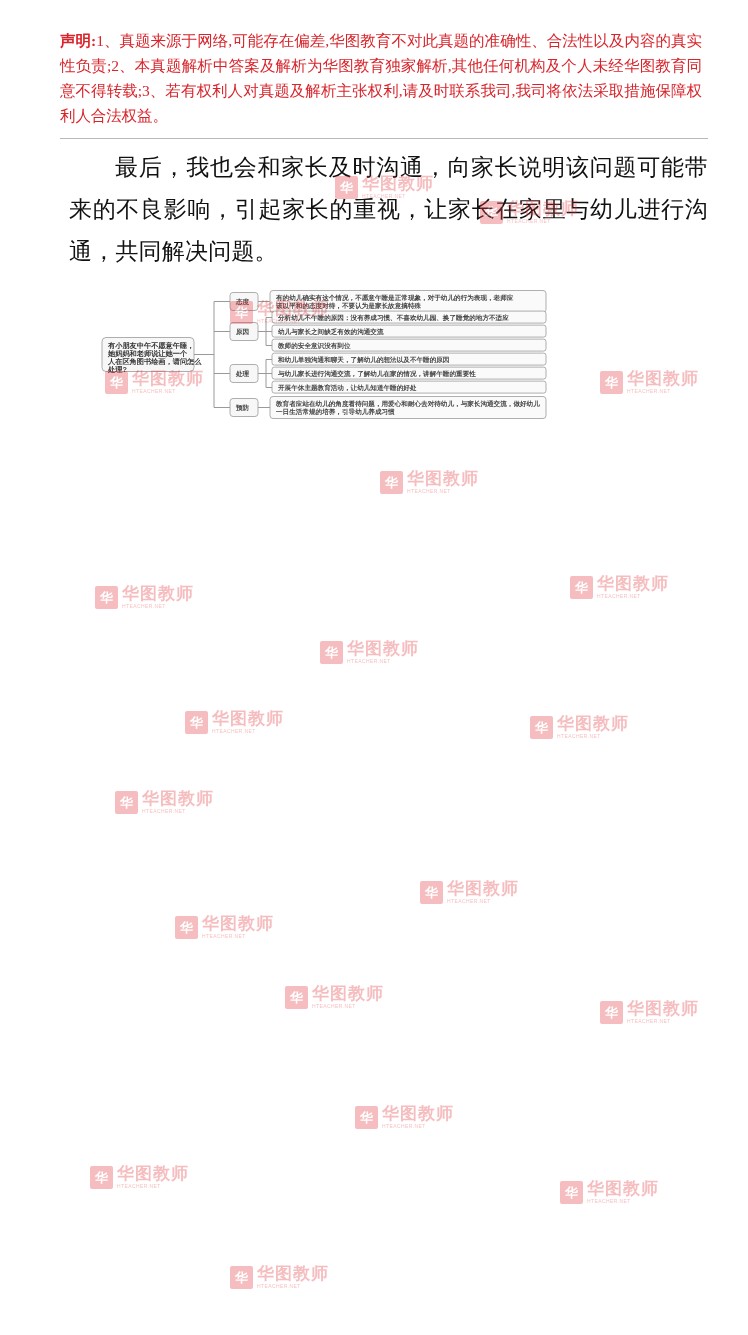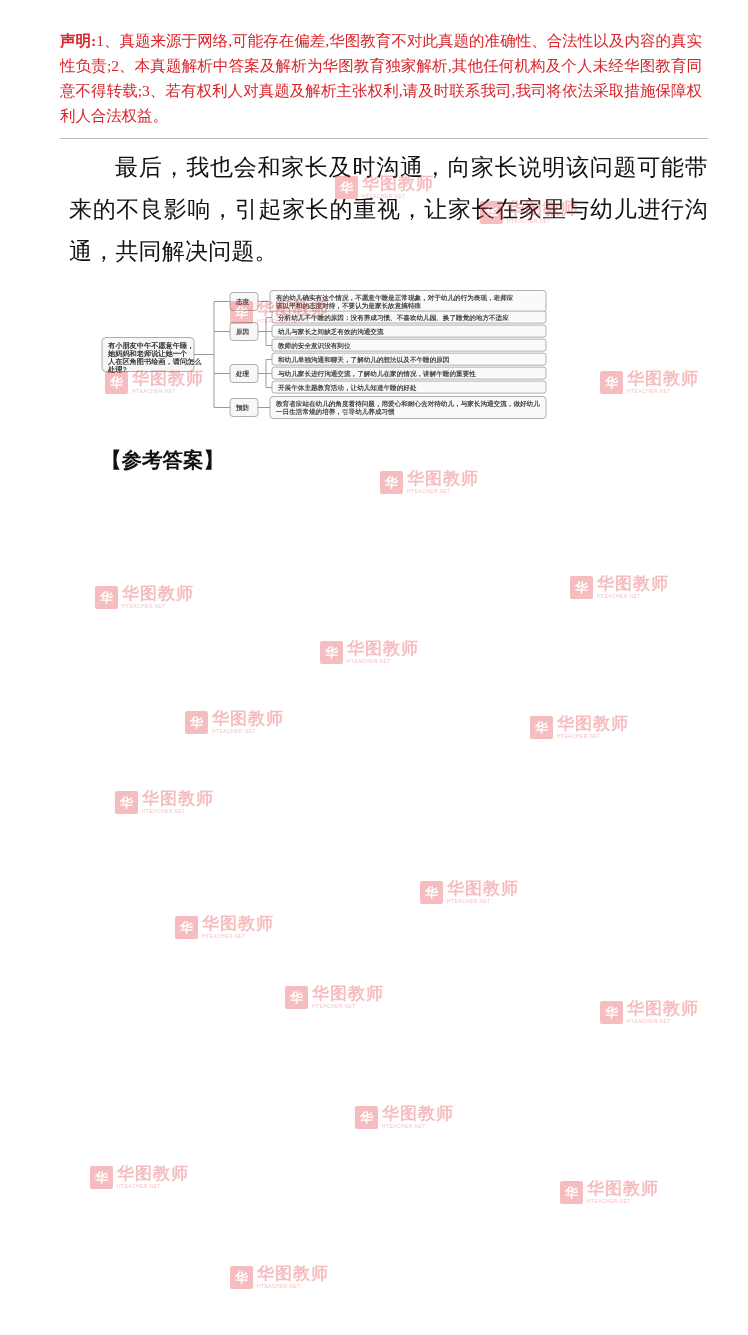--- a/index.html
+++ b/index.html
@@ -195,21 +195,20 @@
       <path d="M58 62 H66" stroke="#9a9a9a" stroke-width="0.5" fill="none"></path>
       <rect x="66" y="57.5" width="14" height="9" rx="1.5" fill="#f7f7f7" stroke="#9a9a9a" stroke-width="0.4"></rect>
       <text class="mm-text-sm" x="69" y="63">预防</text>
       <path d="M80 62 H86" stroke="#9a9a9a" stroke-width="0.5" fill="none"></path>
       <rect x="86" y="56.5" width="138" height="11" rx="1.5" fill="#fafafa" stroke="#9a9a9a" stroke-width="0.4"></rect>
       <text class="mm-text-sm" x="89" y="61">教育者应站在幼儿的角度看待问题，用爱心和耐心去对待幼儿，与家长沟通交流，做好幼儿</text>
       <text class="mm-text-sm" x="89" y="65">一日生活常规的培养，引导幼儿养成习惯</text>
     </svg>
   </div>
 
-  <p class="heading">【参考答案】</p>
 
 
   <div class="wm" style="left:480px; top:200px;">
     <div class="mark">华</div>
     <div class="txt">
         <div class="cn">华图教师</div>
         <div class="en">HTEACHER.NET</div>
       </div>
   </div>
   <div class="wm" style="left:230px; top:300px;">

